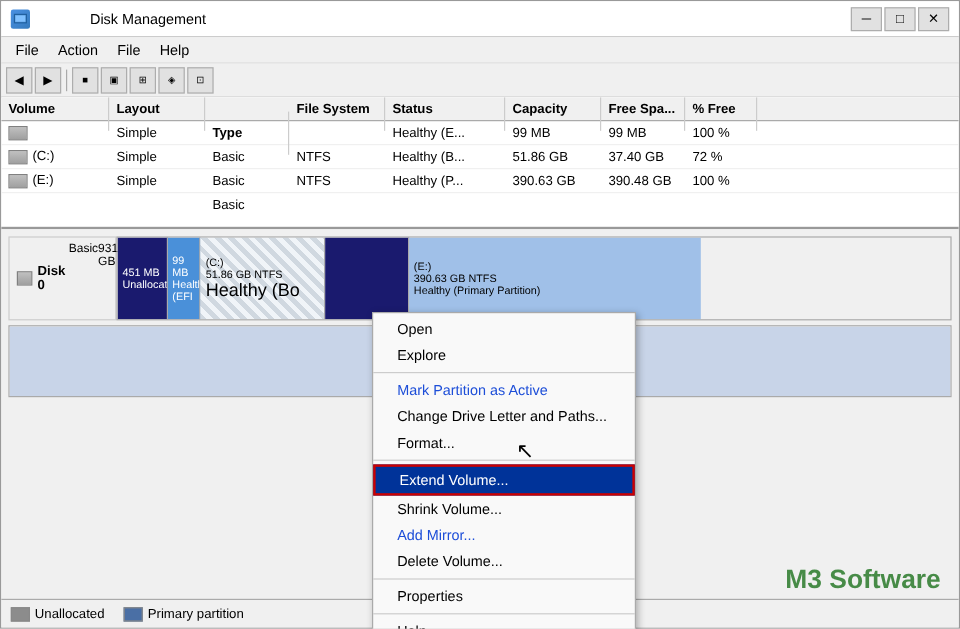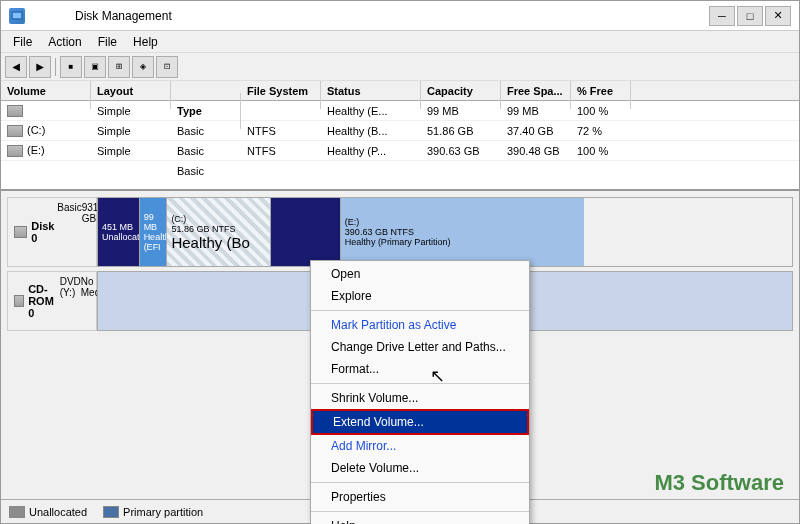--- a/index.html
+++ b/index.html
@@ -440,29 +440,20 @@
 
           <div class="partition light-blue" style="width:35%;">
             <span style="font-size:9px;">(E:)</span>
             <span style="font-size:9px;">390.63 GB NTFS</span>
             <span style="font-size:9px;">Healthy (Primary Partition)</span>
           </div>
         </div>
       </div>
 
       <div class="disk-row" style="height:60px;">
-        <div class="disk-label">
-          <div style="display:flex;align-items:center;gap:4px;">
-            <div style="width:16px;height:12px;background:linear-gradient(180deg,#c0c0c0,#a0a0a0);border:1px solid #808080;"></div>
-            <span style="font-weight:bold;font-size:11px;">CD-ROM 0</span>
-          </div>
-          <div style="font-size:10px;">DVD (Y:)</div>
-          <div style="font-size:10px;"></div>
-          <div style="font-size:10px;">No Media</div>
-        </div>
         <div class="disk-partitions">
           <div class="partition cdrom" style="width:100%;">
           </div>
         </div>
       </div>
 
     </div>
 
     <div class="legend">
       <div class="legend-item">
@@ -479,22 +470,22 @@
 </div>
 
 <div class="context-menu">
   <div class="ctx-item">Open</div>
   <div class="ctx-item">Explore</div>
   <div class="ctx-separator"></div>
   <div class="ctx-item disabled">Mark Partition as Active</div>
   <div class="ctx-item">Change Drive Letter and Paths...</div>
   <div class="ctx-item">Format...</div>
   <div class="ctx-separator"></div>
+  <div class="ctx-item highlighted">Extend Volume...</div>
   <div class="ctx-item">Shrink Volume...</div>
-  <div class="ctx-item highlighted">Extend Volume...</div>
   <div class="ctx-item disabled">Add Mirror...</div>
   <div class="ctx-item">Delete Volume...</div>
   <div class="ctx-separator"></div>
   <div class="ctx-item">Properties</div>
   <div class="ctx-separator"></div>
   <div class="ctx-item">Help</div>
 </div>
 
 <div class="cursor-hint">↖</div>
 

